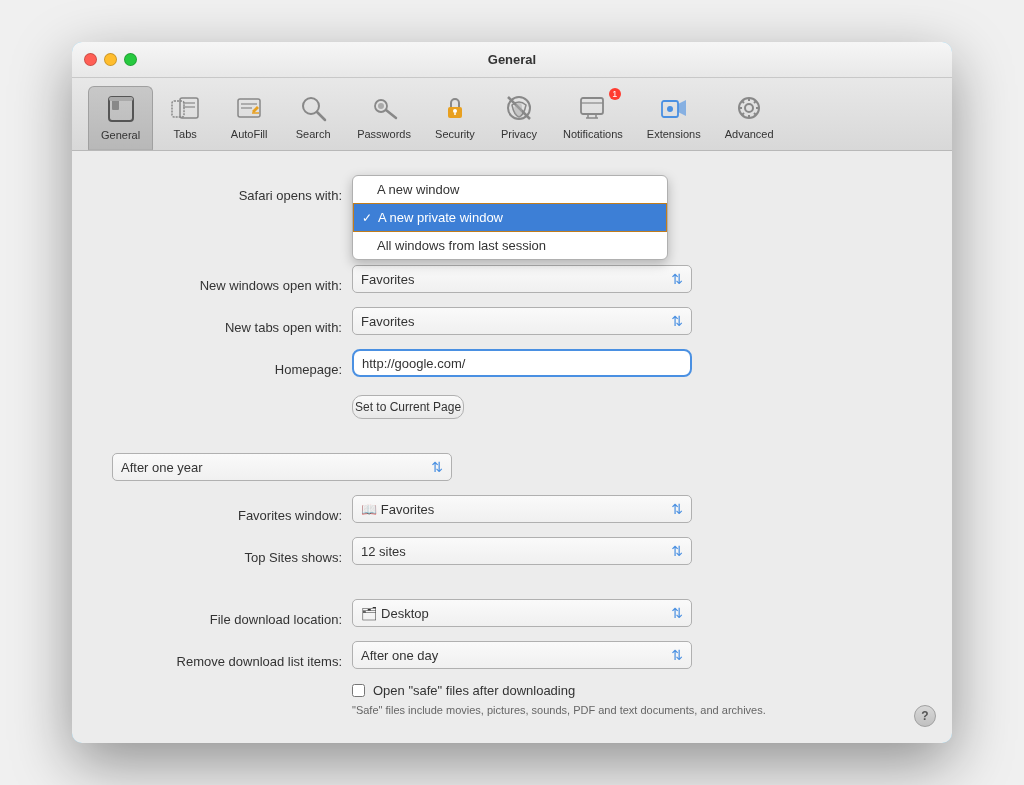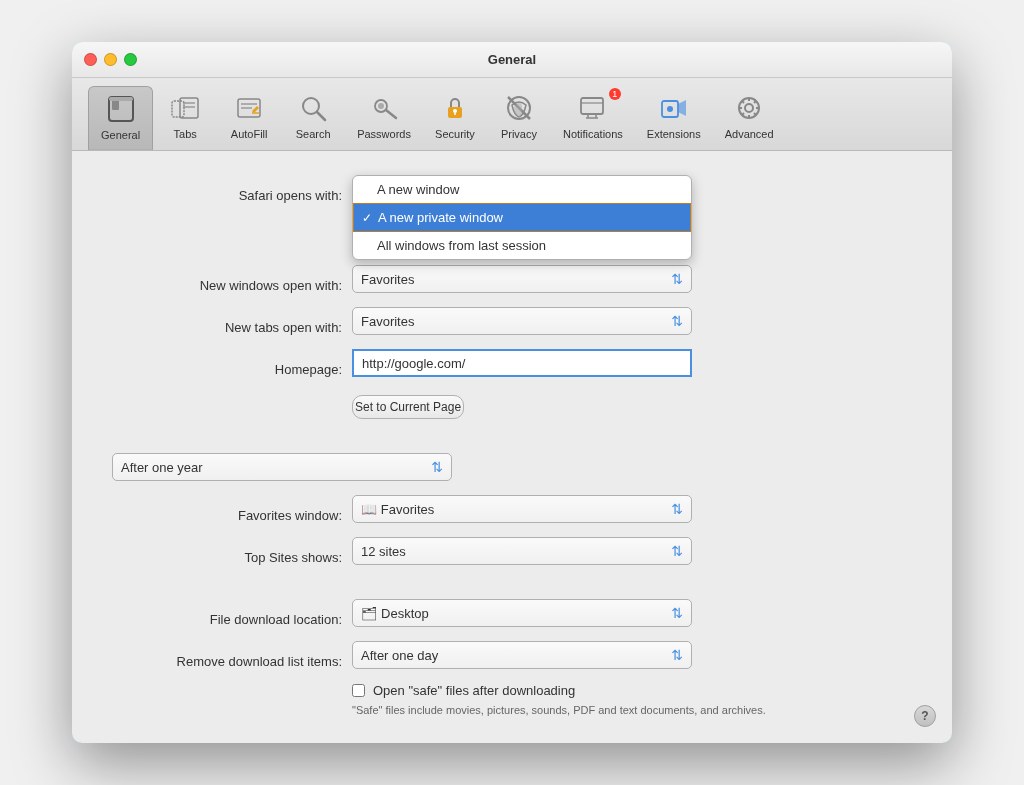--- a/index.html
+++ b/index.html
@@ -160,21 +160,21 @@
       color: #4a90e2;
       font-size: 14px;
     }
 
     
     .text-input {
       width: 340px;
       height: 28px;
       background: white;
       border: 2px solid #4a90e2;
-      border-radius: 0;
+      border-radius: 8px;
       padding: 0 8px;
       font-size: 13px;
       color: #333;
       outline: none;
     }
 
     
     .btn {
       padding: 4px 2px;
       background: linear-gradient(to bottom, #fafafa, #e8e8e8);
@@ -236,21 +236,21 @@
       font-weight: bold;
       color: #555;
       cursor: pointer;
     }
 
     
     .dropdown-popup {
       position: absolute;
       top: 0;
       left: 0;
-      width: 340px;
+      width: 316px;
       background: white;
       border: 1px solid #b0b0b0;
       border-radius: 6px;
       box-shadow: 0 4px 12px rgba(0,0,0,0.25);
       z-index: 100;
       overflow: hidden;
     }
 
     .dropdown-popup-item {
       padding: 6px 24px;

